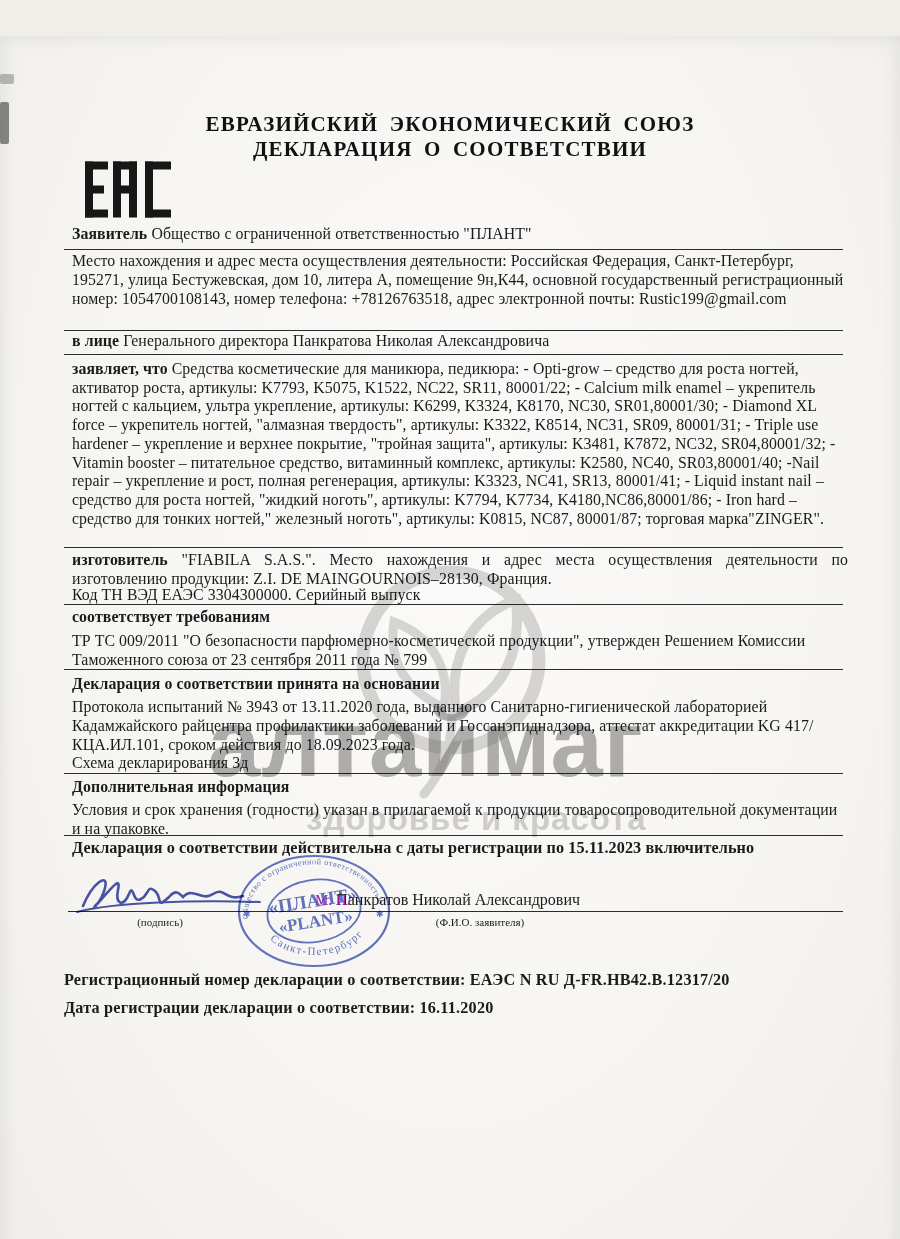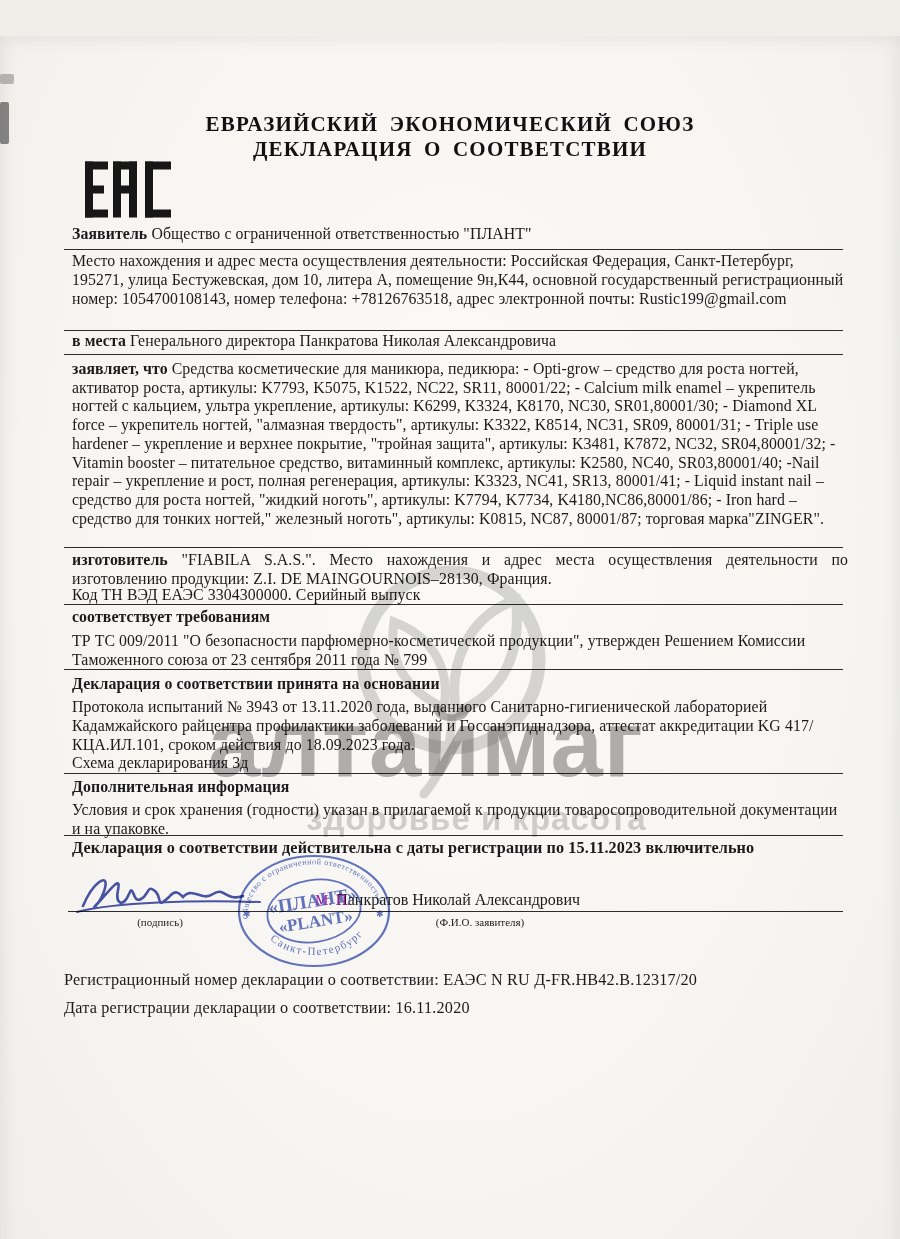--- a/index.html
+++ b/index.html
@@ -40,21 +40,21 @@
     color:rgba(108,108,108,.52);
   }
   .wm-tagline{
     position:absolute;left:306px;top:766px;
     font-family:"Liberation Sans","DejaVu Sans",sans-serif;
     font-weight:bold;font-size:33px;line-height:1;letter-spacing:1px;
     color:rgba(150,150,150,.42);
   }
   .ink{position:absolute;mix-blend-mode:multiply;z-index:5;}
   .sig-name{position:absolute;left:280px;top:855px;width:300px;text-align:right;font-size:16px;}
-  .footer-line{position:absolute;left:64px;width:800px;font-weight:normal;font-size:16.2px;letter-spacing:.2px;}
+  .footer-line{position:absolute;left:64px;width:800px;font-weight:bold;font-size:16.2px;letter-spacing:.2px;}
 </style>
 </head>
 <body>
 
 <div class="scan">
   <div class="paper"></div>
   <div class="paper-edge"></div>
   <div class="artifact" style="left:0;top:66px;width:9px;height:42px;"></div>
   <div class="artifact" style="left:0;top:38px;width:14px;height:10px;opacity:.35;"></div>
 
@@ -76,21 +76,21 @@
       <rect x="60" y="48" width="26" height="8"></rect>
     </g>
   </svg>
 
   <div class="blk" style="top:189px;"><span class="lbl">Заявитель</span> <span>Общество с ограниченной ответственностью "ПЛАНТ"</span></div>
   <div class="rule" style="top:213px;"></div>
 
   <div class="blk" style="top:216px;">Место нахождения и адрес места осуществления деятельности: Российская Федерация, Санкт-Петербург, 195271, улица Бестужевская, дом 10, литера А, помещение 9н,К44, основной государственный регистрационный номер: 1054700108143, номер телефона: +78126763518, адрес электронной почты: Rustic199@gmail.com</div>
   <div class="rule" style="top:294px;"></div>
 
-  <div class="blk" style="top:296px;"><span class="lbl">в места</span> <span>Генерального директора Панкратова Николая Александровича</span></div>
+  <div class="blk" style="top:296px;"><span class="lbl">в лице</span> <span>Генерального директора Панкратова Николая Александровича</span></div>
   <div class="rule" style="top:318px;"></div>
 
   <div class="blk" style="top:324px;line-height:18.7px;"><span class="lbl">заявляет, что</span> <span>Средства косметические для маникюра, педикюра:  - Opti-grow – средство для роста ногтей, активатор роста, артикулы: K7793, K5075, K1522, NC22, SR11, 80001/22; - Calcium milk enamel – укрепитель ногтей с кальцием, ультра укрепление, артикулы: K6299, K3324, K8170, NC30, SR01,80001/30; - Diamond XL force – укрепитель ногтей, "алмазная твердость", артикулы: K3322, K8514, NC31, SR09, 80001/31; - Triple use hardener – укрепление и верхнее покрытие, "тройная защита", артикулы: K3481, K7872, NC32, SR04,80001/32; - Vitamin booster – питательное средство, витаминный комплекс, артикулы: K2580, NC40, SR03,80001/40; -Nail repair – укрепление и рост, полная регенерация, артикулы: K3323, NC41, SR13, 80001/41; - Liquid instant nail – средство для роста ногтей, "жидкий ноготь", артикулы: K7794, K7734, K4180,NC86,80001/86; - Iron hard – средство для тонких ногтей," железный ноготь", артикулы: K0815, NC87, 80001/87; торговая марка"ZINGER".</span></div>
   <div class="rule" style="top:511px;"></div>
 
   <div class="blk just" style="top:515px;"><span class="lbl">изготовитель</span> <span>"FIABILA S.A.S.". Место нахождения и адрес места осуществления деятельности по изготовлению продукции: Z.I. DE MAINGOURNOIS–28130, Франция.</span></div>
   <div class="blk" style="top:550px;">Код ТН ВЭД ЕАЭС 3304300000. Серийный выпуск</div>
   <div class="rule" style="top:568px;"></div>
 
   <div class="blk bold" style="top:572px;">соответствует требованиям</div>

